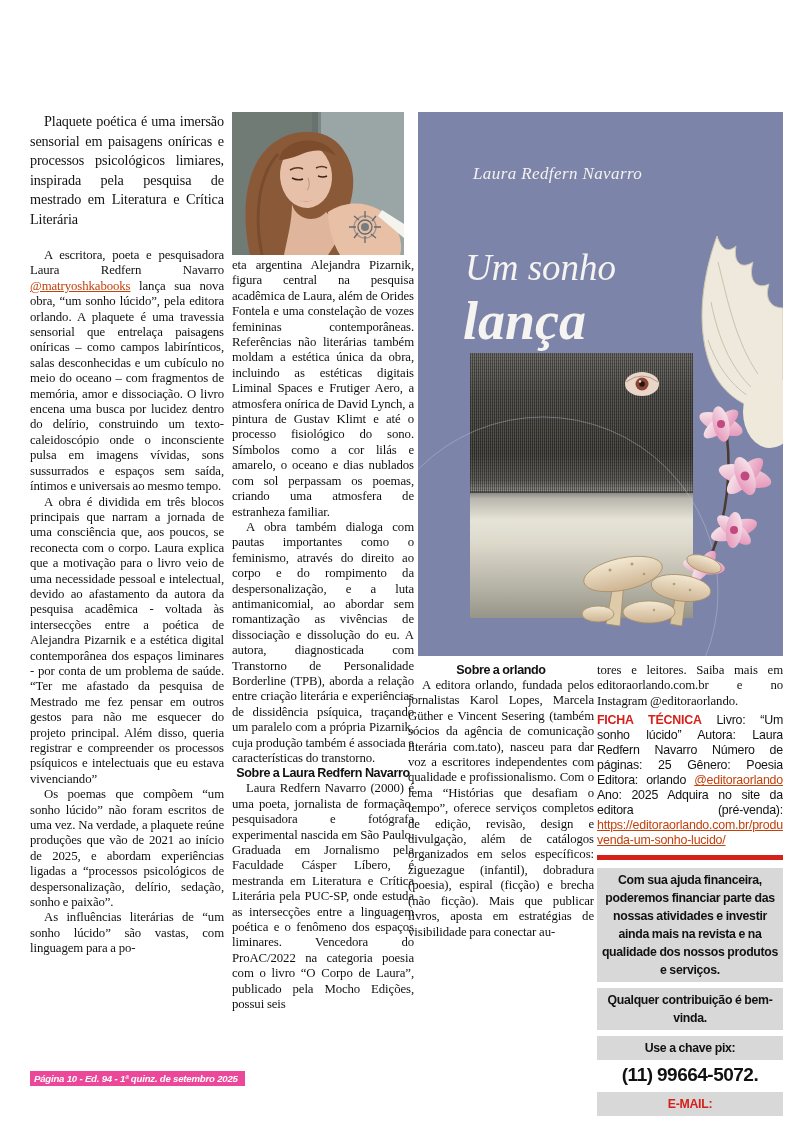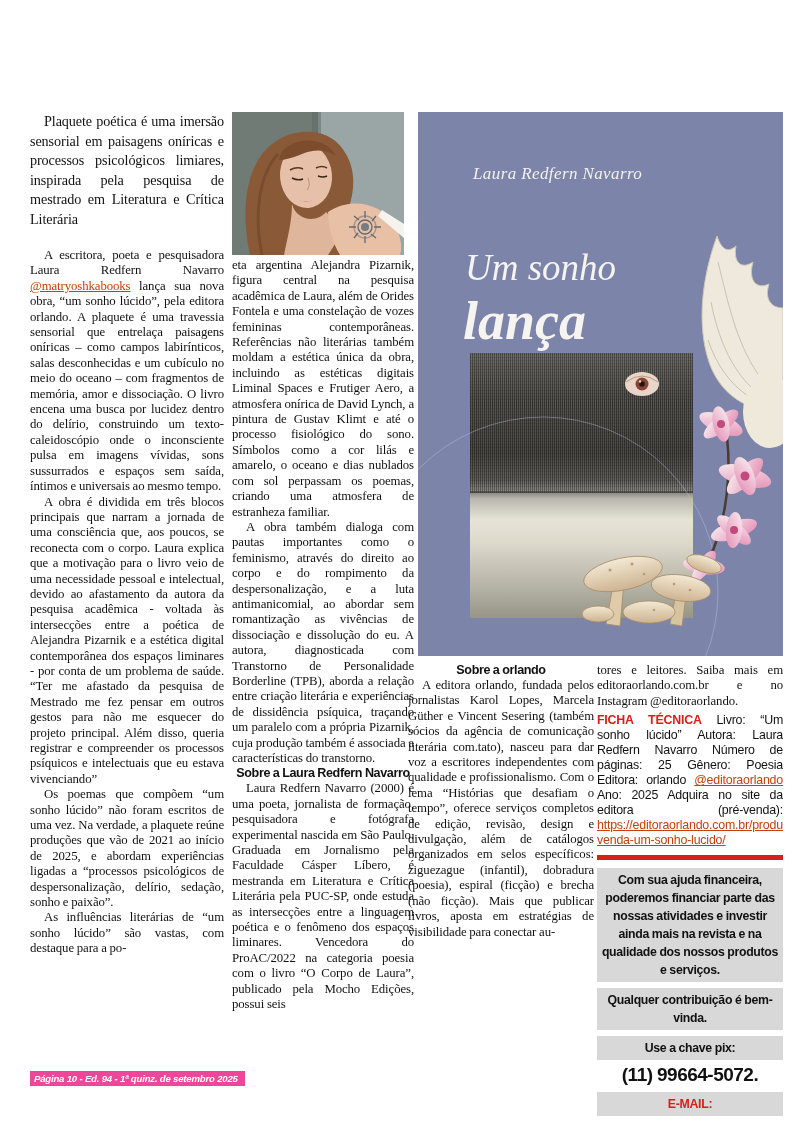--- a/index.html
+++ b/index.html
@@ -58,21 +58,21 @@
 <body>
 
 <div class="page">
 
 
   <div class="col" style="left:30px;top:112px;width:194px;height:948px;">
     <p class="lead">Plaquete poética é uma imersão sensorial em paisagens oníricas e processos psicológicos limiares, inspirada pela pesquisa de mestrado em Literatura e Crítica Literária</p>
     <p><span>A escritora, poeta e pesquisadora Laura Redfern Navarro </span><a class="link">@matryoshkabooks</a><span> lança sua nova obra, “um sonho lúcido”, pela editora orlando. A plaquete é uma travessia sensorial que entrelaça paisagens oníricas – como campos labirínticos, salas desconhecidas e um cubículo no meio do oceano – com fragmentos de memória, amor e dissociação. O livro encena uma busca por lucidez dentro do delírio, construindo um texto-caleidoscópio onde o inconsciente pulsa em imagens vívidas, sons sussurrados e espaços sem saída, íntimos e universais ao mesmo tempo.</span></p>
     <p>A obra é dividida em três blocos principais que narram a jornada de uma consciência que, aos poucos, se reconecta com o corpo. Laura explica que a motivação para o livro veio de uma necessidade pessoal e intelectual, devido ao afastamento da autora da pesquisa acadêmica - voltada às intersecções entre a poética de Alejandra Pizarnik e a estética digital contemporânea dos espaços liminares - por conta de um problema de saúde. “Ter me afastado da pesquisa de Mestrado me fez pensar em outros gestos para não me esquecer do projeto principal. Além disso, queria registrar e compreender os processos psíquicos e intelectuais que eu estava vivenciando”</p>
     <p>Os poemas que compõem “um sonho lúcido” não foram escritos de uma vez. Na verdade, a plaquete reúne produções que vão de 2021 ao início de 2025, e abordam experiências ligadas a “processos psicológicos de despersonalização, delírio, sedação, sonho e paixão”.</p>
-    <p>As influências literárias de “um sonho lúcido” são vastas, com destaque para a po-</p>
+    <p>As influências literárias de “um sonho lúcido” são vastas, com linguagem para a po-</p>
   </div>
 
   <div class="photo">
     <svg width="172" height="143" viewBox="0 0 172 143" xmlns="http://www.w3.org/2000/svg">
       <rect width="86" height="143" fill="#707b76"></rect>
       <rect x="86" width="86" height="143" fill="#9aa5a5"></rect>
       <rect x="80" width="9" height="143" fill="#5d6863" opacity=".5"></rect>
       <path d="M18 143 C 8 98 14 52 40 32 C 62 14 96 16 110 36 C 122 52 124 70 118 92 C 112 116 116 132 124 143 Z" fill="#8a5a38"></path>
       <path d="M30 143 C 22 104 26 64 46 42" stroke="#6e4226" fill="none" stroke-width="3" opacity=".6"></path>
       <ellipse cx="74" cy="64" rx="26" ry="32" fill="#e6c0a8" transform="rotate(-5 74 64)"></ellipse>

